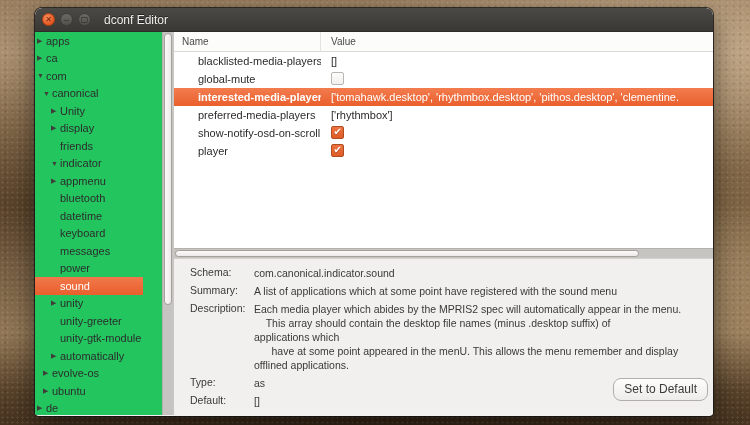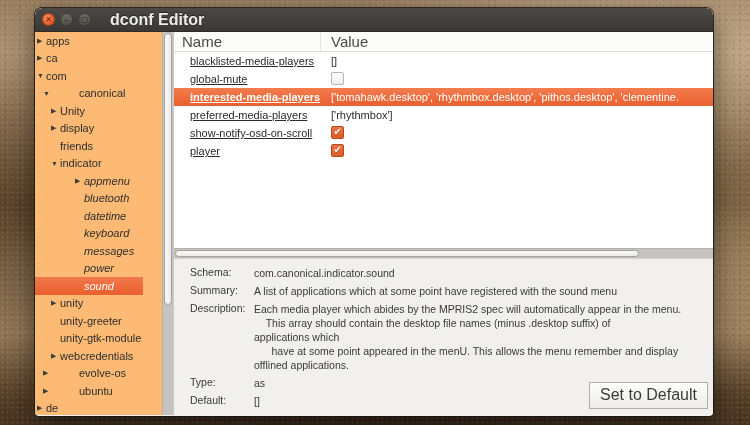--- a/index.html
+++ b/index.html
@@ -39,54 +39,54 @@
     border-bottom:1px solid #2c2b28; border-radius:7px 7px 0 0;
   }
   .wbtn {
     width:13px; height:13px; border-radius:50%; margin-right:5px;
     display:flex; align-items:center; justify-content:center;
     font-size:8px; line-height:1; cursor:default;
   }
   .wbtn.close { background:radial-gradient(circle at 35% 30%, #f78d5c, #e4541d 75%); border:1px solid #b8430f; color:#6b2406; font-weight:bold; }
   .wbtn.minmax { background:linear-gradient(#6b6963,#53514c); border:1px solid #403e3a; color:#1f1e1b; }
   .wbtn .glyph { transform:translateY(-0.5px); }
-  .wtitle { color:#eeedea; font-size:16px; font-weight:bold; margin-left:14px; text-shadow:0 -1px 0 rgba(0,0,0,.5); }
+  .wtitle { color:#eeedea; font-size:12px; font-weight:normal; margin-left:8px; text-shadow:0 -1px 0 rgba(0,0,0,.5); }
 
   .content { display:flex; height:383px; }
 
   
-  .tree-panel { position:relative; width:139px; background:#fdba74; border-right:1px solid #c9c7c4; overflow:hidden; }
+  .tree-panel { position:relative; width:139px; background:#22c55e; border-right:1px solid #c9c7c4; overflow:hidden; }
   .titem {
     height:17.5px; display:flex; align-items:center;
     font-size:11px; color:#2d2d2d; white-space:nowrap; cursor:default;
   }
   .expander { display:inline-block; width:9px; flex:0 0 9px; font-size:7px; color:#3f3e3b; text-align:left; }
   .lvl0 { padding-left:2px; }
-  .lvl1 { padding-left:8px;gap:27px; }
+  .lvl1 { padding-left:8px; }
   .lvl2 { padding-left:16px; }
-  .lvl3 { padding-left:40px;font-style:italic; }
+  .lvl3 { padding-left:16px; }
   .titem.selected { background:linear-gradient(#f1784b,#ea5f2d); color:#fff; width:108px; }
   .vscrollbar {
     position:absolute; top:0; right:0; width:11px; height:100%;
     background:#c6c4c1; border-left:1px solid #b3b1ae;
   }
   .vthumb {
     position:absolute; top:1px; left:1px; right:1px; height:71%;
     background:linear-gradient(90deg,#fbfaf9,#eceae8); border:1px solid #a39f9b; border-radius:5px;
   }
 
   
   .right-panel { flex:1; display:flex; flex-direction:column; min-width:0; }
   .table-area { position:relative; height:226px; background:#fff; overflow:hidden; }
   .thead { display:flex; height:20px; background:#fcfcfb; border-bottom:1px solid #dcdad7; }
-  .th { font-size:15px; color:#4a4a48; display:flex; align-items:center; }
+  .th { font-size:10px; color:#4a4a48; display:flex; align-items:center; }
   .th.name { width:147px; padding-left:8px; border-right:1px solid #e6e4e1; }
   .th.value { flex:1; padding-left:10px; }
   .trow { display:flex; height:18px; align-items:center; font-size:11px; color:#2b2b2b; }
-  .cell.name { width:147px; padding-left:16px; white-space:nowrap; overflow:hidden;text-decoration:underline; }
+  .cell.name { width:147px; padding-left:24px; white-space:nowrap; overflow:hidden; }
   .cell.value { flex:1; padding-left:10px; white-space:nowrap; overflow:hidden; }
   .trow.selected { background:linear-gradient(#f37c4e,#ea5f2d); color:#fff; }
   .trow.selected .cell.name { font-weight:bold; }
   .checkbox {
     display:inline-block; width:13px; height:13px; border-radius:2px; position:relative;
   }
   .checkbox.unchecked { background:linear-gradient(#fdfdfd,#f1efed); border:1px solid #b9b6b2; }
   .checkbox.checked { background:linear-gradient(#ee7340,#de5c28); border:1px solid #b04d20; }
   .checkbox.checked::after {
     content:"✔"; position:absolute; left:1.5px; top:-1px; color:#fff; font-size:10px;
@@ -104,23 +104,23 @@
   
   .details {
     position:relative; flex:1; background:#f1f0ee; border-top:1px solid #d3d1ce;
     padding:7px 16px; font-size:10.5px; color:#3a3936; overflow:hidden;
   }
   .drow { display:flex; margin-bottom:4px; }
   .dlabel { width:64px; flex:0 0 64px; }
   .dvalue { flex:1; white-space:pre-wrap; line-height:14px; }
   .drow.oneline .dvalue { white-space:nowrap; overflow:hidden; }
   .default-btn {
-    position:absolute; right:5px; bottom:6px; padding:3px 10px 4px;
-    font-family:inherit; font-size:16px; color:#3c3b38;
-    background:linear-gradient(#fdfdfc,#eeece9); border:1px solid #b1ada8; border-radius:0;
+    position:absolute; right:5px; bottom:14px; padding:3px 10px 4px;
+    font-family:inherit; font-size:12px; color:#3c3b38;
+    background:linear-gradient(#fdfdfc,#eeece9); border:1px solid #b1ada8; border-radius:8px;
     box-shadow:0 1px 0 rgba(255,255,255,.6) inset;
   }
 </style>
 </head>
 <body>
 
 <div class="screen">
   <div class="window">
 
     <div class="titlebar">
@@ -206,21 +206,21 @@
         <div class="titem lvl2">
             <span class="expander"></span>
             <span>unity-greeter</span>
           </div>
         <div class="titem lvl2">
             <span class="expander"></span>
             <span>unity-gtk-module</span>
           </div>
         <div class="titem lvl2">
             <span class="expander">▶</span>
-            <span>webcredentials</span>
+            <span>automatically</span>
           </div>
         <div class="titem lvl1">
             <span class="expander">▶</span>
             <span>evolve-os</span>
           </div>
         <div class="titem lvl1">
             <span class="expander">▶</span>
             <span>ubuntu</span>
           </div>
         <div class="titem lvl0">

